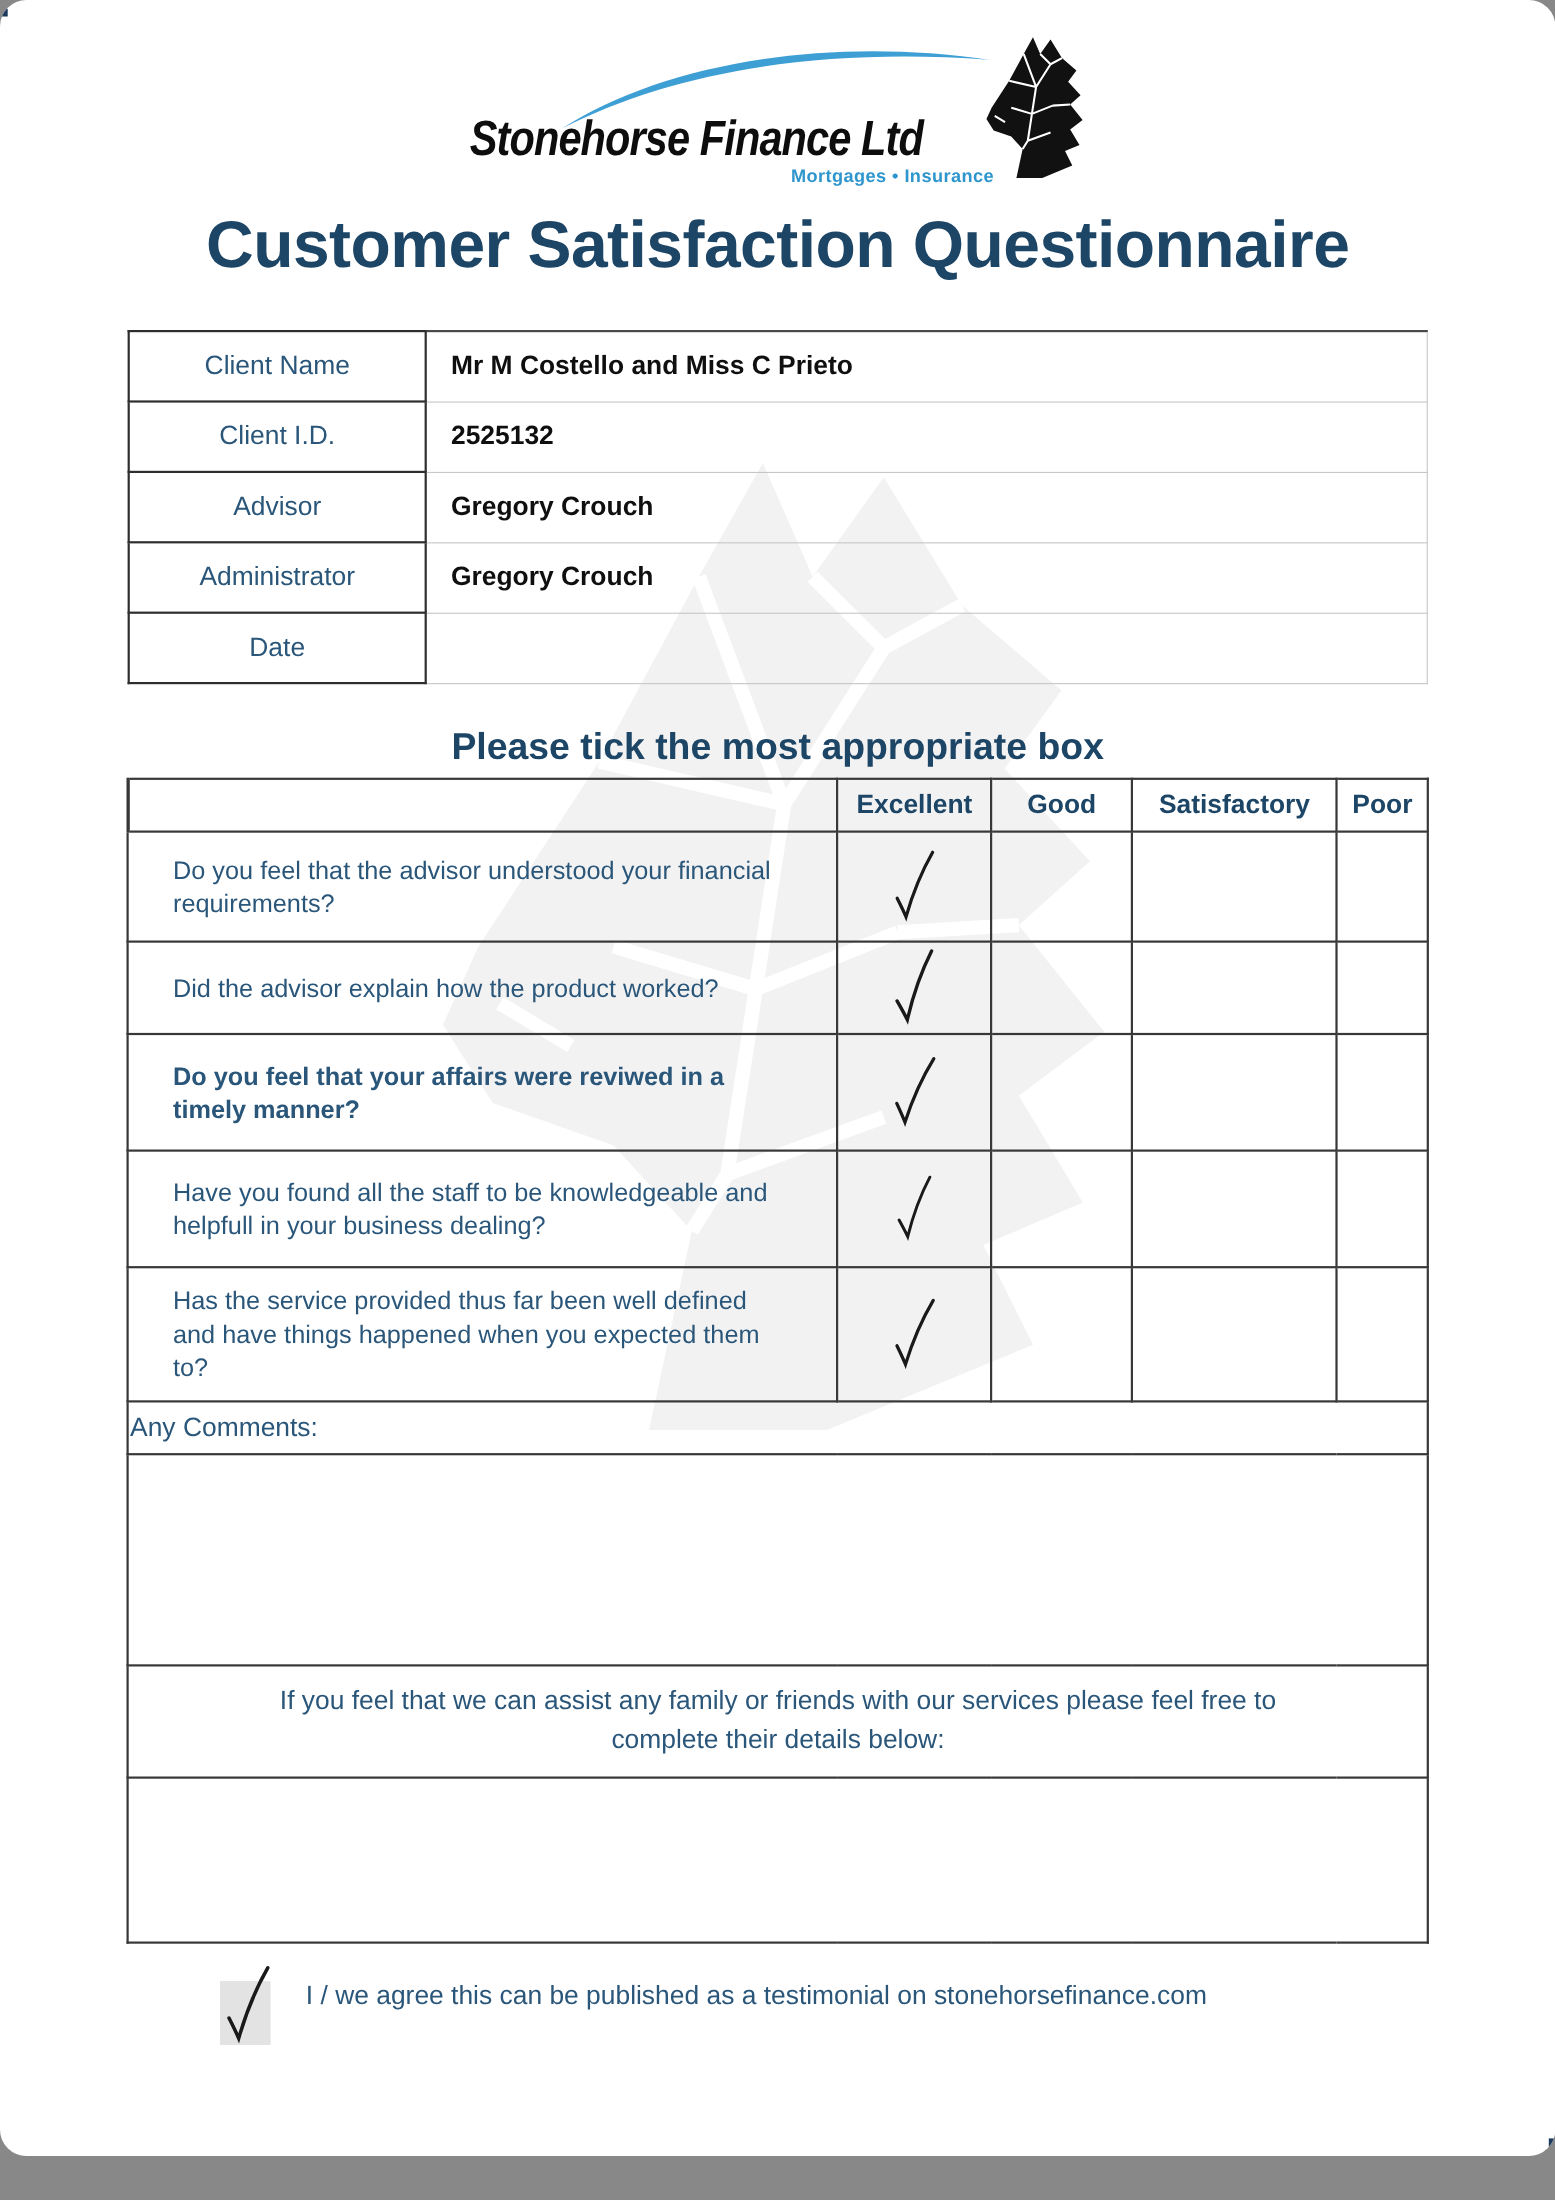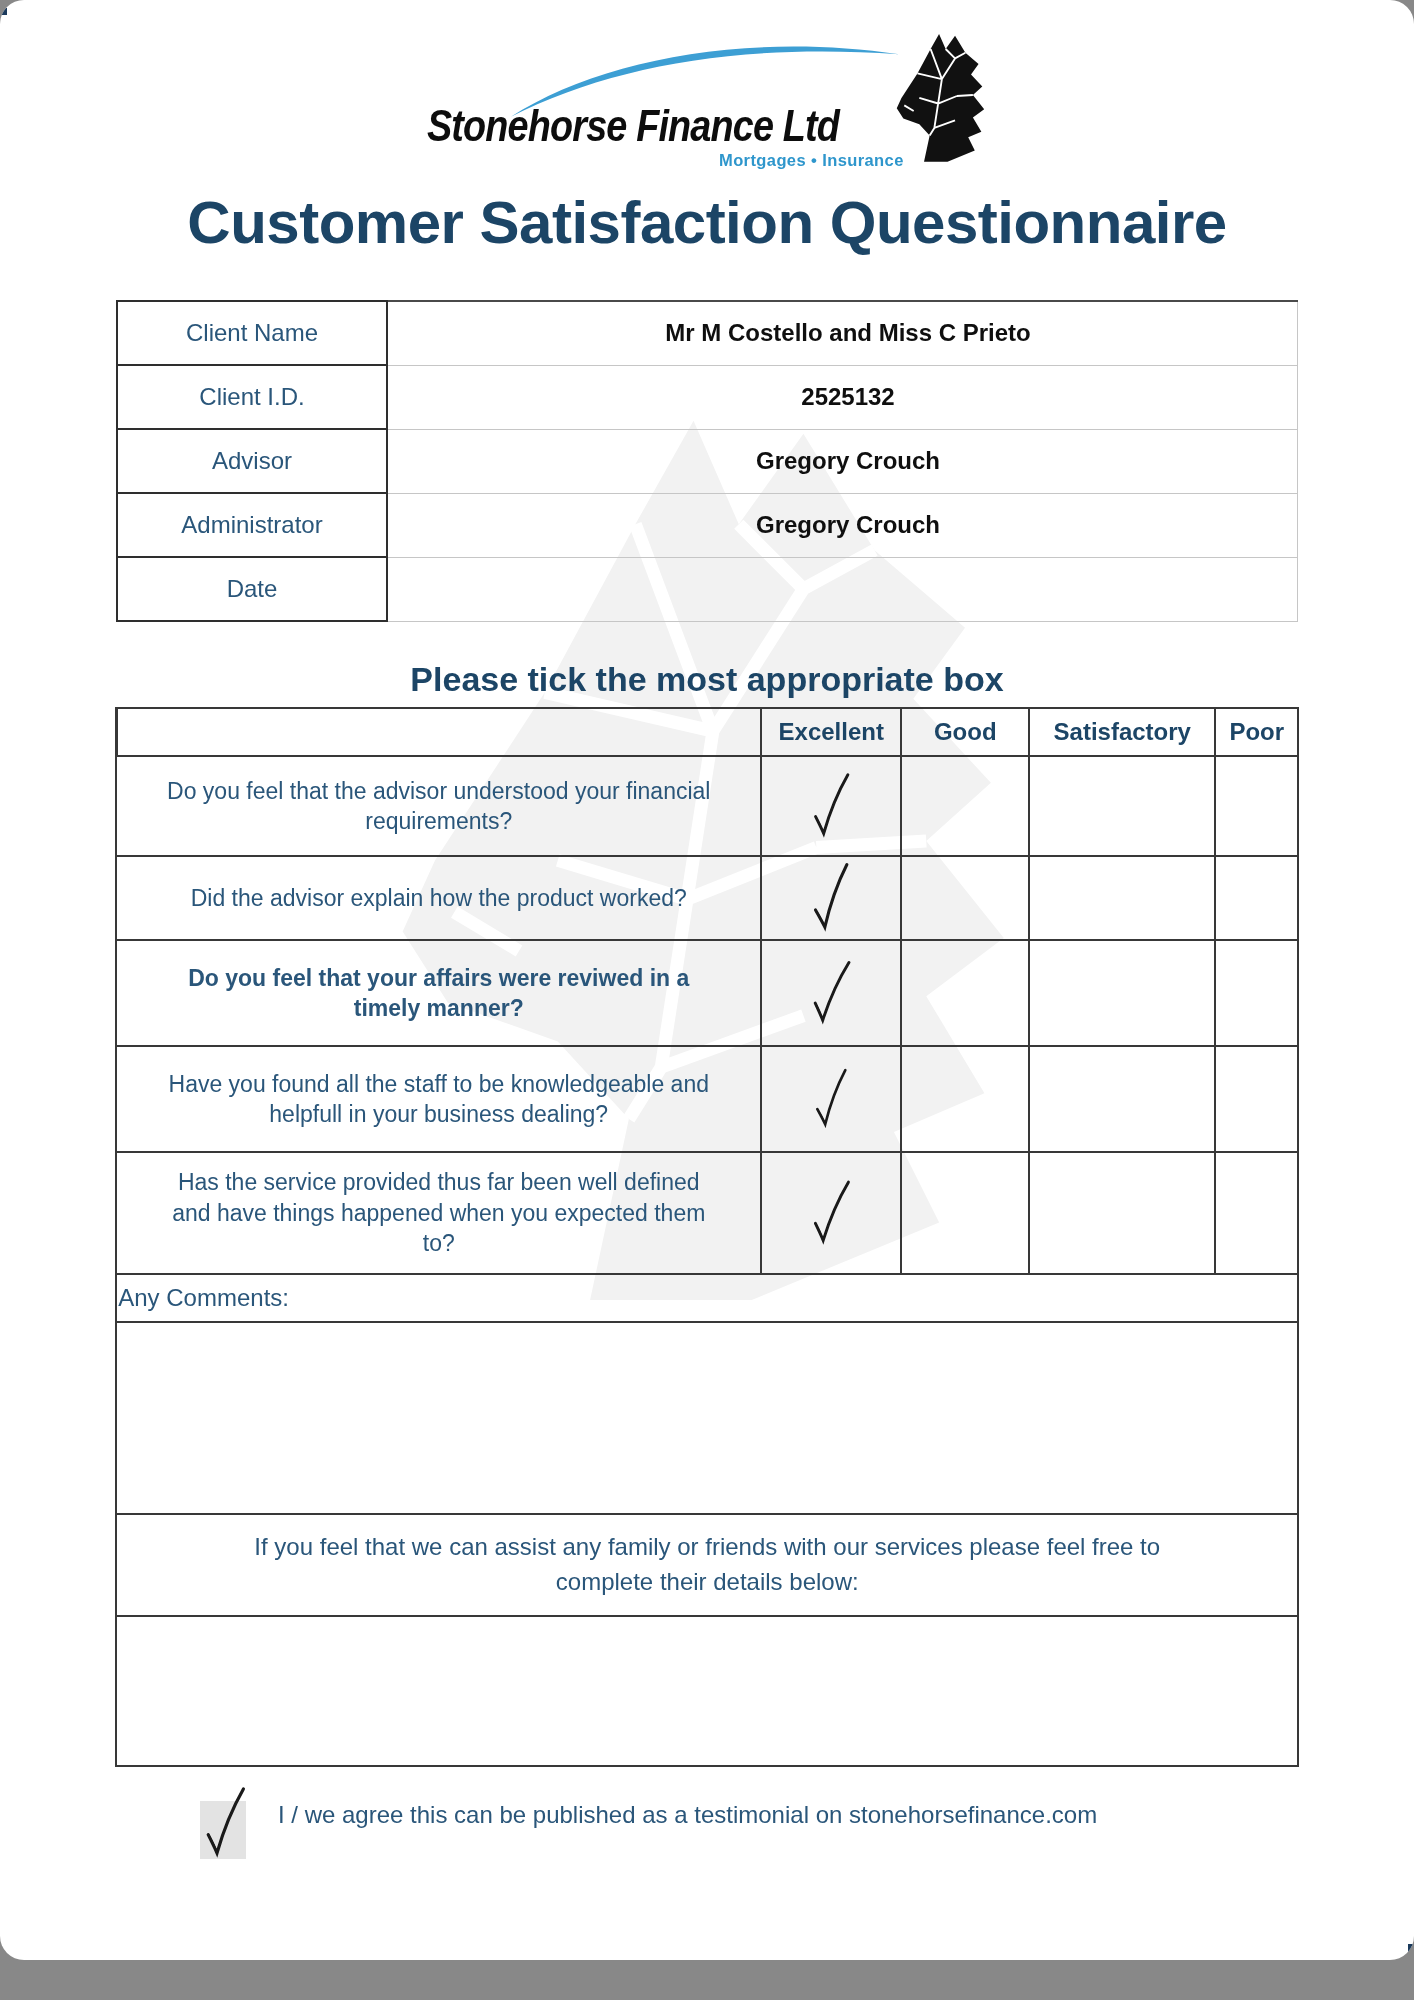--- a/index.html
+++ b/index.html
@@ -36,32 +36,32 @@
   .title{margin:22px 0 0 0;text-align:center;font-size:60px;font-weight:bold;color:var(--navy);
     letter-spacing:-.5px;line-height:1.1;}
 
   
   table{border-collapse:collapse;}
   .client-table{width:1182px;margin:44px auto 0 auto;table-layout:fixed;}
   .client-table td{height:64px;vertical-align:middle;background:transparent;}
   .client-table .ci-label{width:270px;border:2px solid #2e2e2e;text-align:center;
     font-size:24px;color:var(--steel-blue);}
   .client-table .ci-value{border-bottom:1px solid var(--border-light);border-right:1px solid var(--border-light);
-    padding-left:12px;font-size:24px;font-weight:bold;color:#0f0f0f;text-align:center;}
+    padding-left:22px;font-size:24px;font-weight:bold;color:#0f0f0f;}
   .client-table tr:first-child .ci-value{border-top:2px solid #4a4a4a;}
 
   
   .instruction{margin:38px 0 8px 0;text-align:center;font-size:34px;font-weight:bold;color:var(--navy);}
 
   
   .rating-table{width:1182px;margin:0 auto;table-layout:fixed;}
   .rating-table th,.rating-table td{border:2px solid var(--border-dark);background:transparent;vertical-align:middle;}
   .rating-table th{height:48px;font-size:24px;font-weight:bold;color:var(--navy);}
   .rating-table th.q-col{border-left:3px solid var(--border-dark);}
-  .rating-table td.q{font-size:23px;color:var(--steel-blue);text-align:center;padding:6px 40px;line-height:1.32;}
+  .rating-table td.q{font-size:23px;color:var(--steel-blue);text-align:left;padding:6px 40px;line-height:1.32;}
   .rating-table td.tick-cell{text-align:center;}
   .tick{display:inline-block;vertical-align:middle;}
   .comments-label-cell{height:48px;text-align:left;font-size:24px;color:var(--steel-blue);}
   .box-cell{height:192px;}
   .box-cell.small{height:150px;}
   .referral-cell{height:102px;text-align:center;font-size:24px;color:var(--steel-blue);line-height:1.45;padding:0 120px;margin-left:24px;}
 
   
   .testimonial{display:flex;align-items:flex-start;width:1182px;margin:34px auto 0 auto;padding-left:84px;}
   .testimonial .checkbox{position:relative;width:46px;height:58px;background:var(--checkbox-bg);flex:0 0 auto;}

